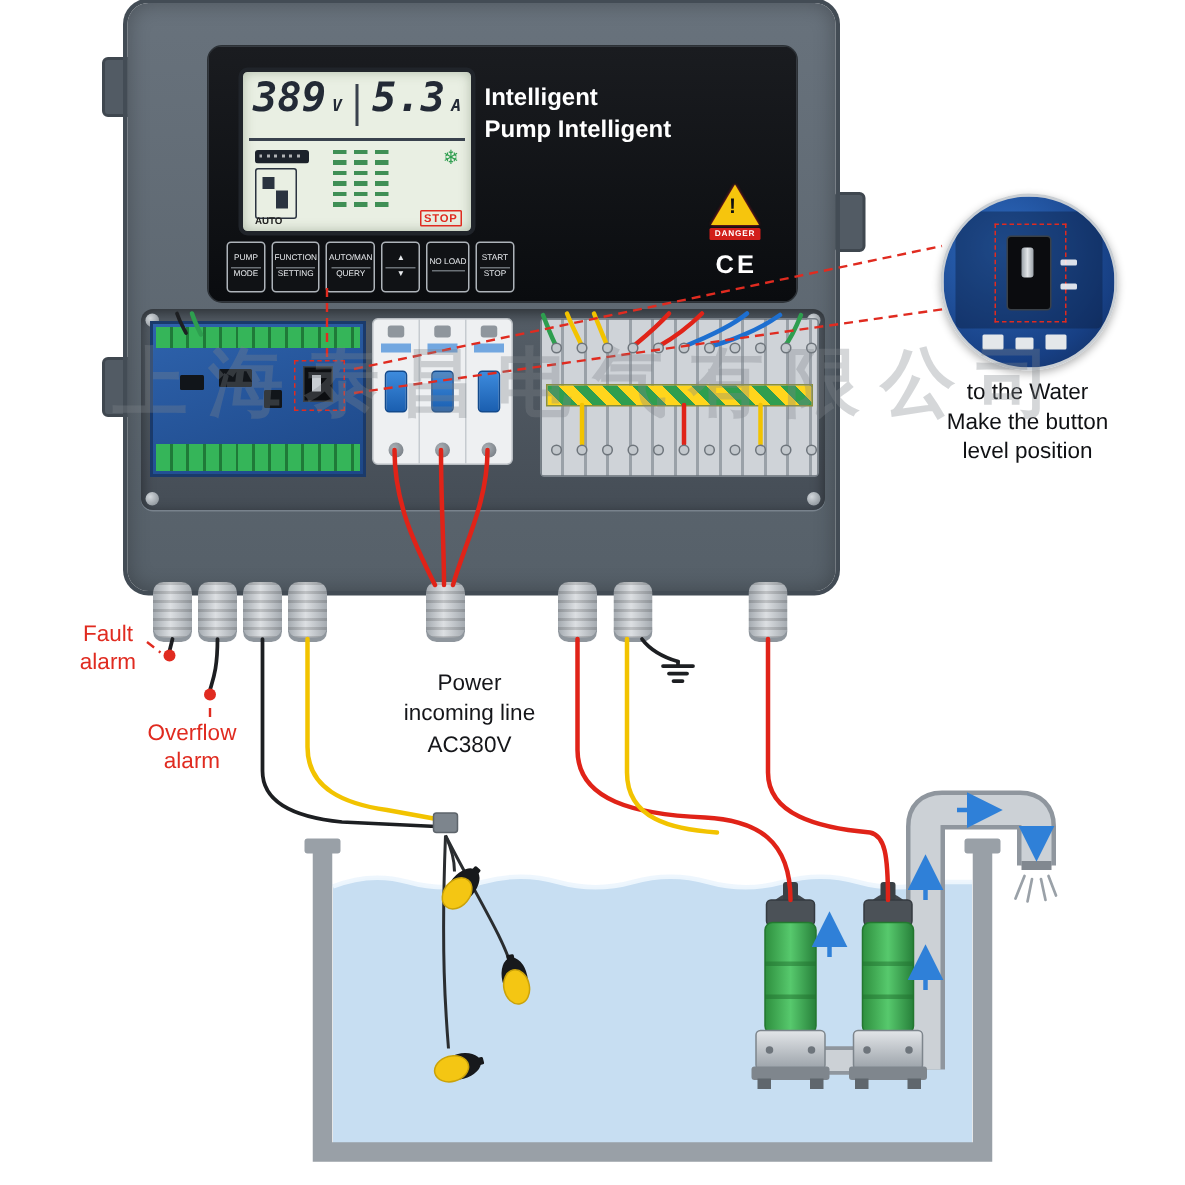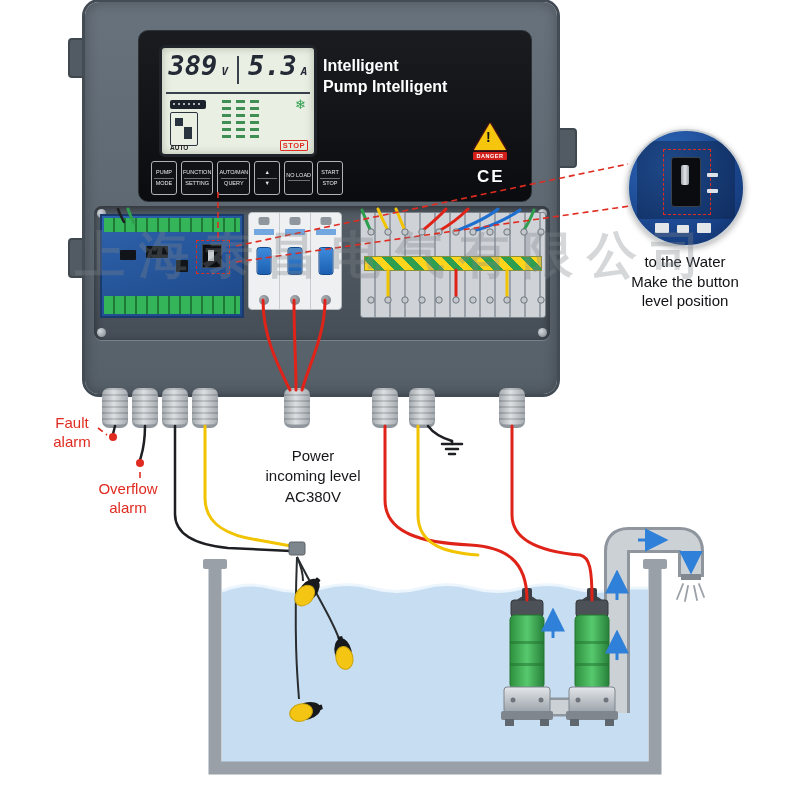--- a/index.html
+++ b/index.html
@@ -287,21 +287,21 @@
   <div class="lab-red lab-fault">
     <div>Fault</div>
     <div>alarm</div>
   </div>
   <div class="lab-red lab-overflow">
     <div>Overflow</div>
     <div>alarm</div>
   </div>
   <div class="lab-power">
     <div>Power</div>
-    <div>incoming level</div>
+    <div>incoming line</div>
     <div>AC380V</div>
   </div>
 
   <svg class="overlay" width="790" height="790" viewBox="0 0 790 790">
     <defs>
       <marker id="ah" markerWidth="8" markerHeight="8" refX="6.5" refY="4" orient="auto">
         <path d="M0,0 L8,4 L0,8 Z" fill="#2f80d8"></path>
       </marker>
       <linearGradient id="gGreen" x1="0" y1="0" x2="1" y2="0">
         <stop offset="0" stop-color="#2e8f3e"></stop>

